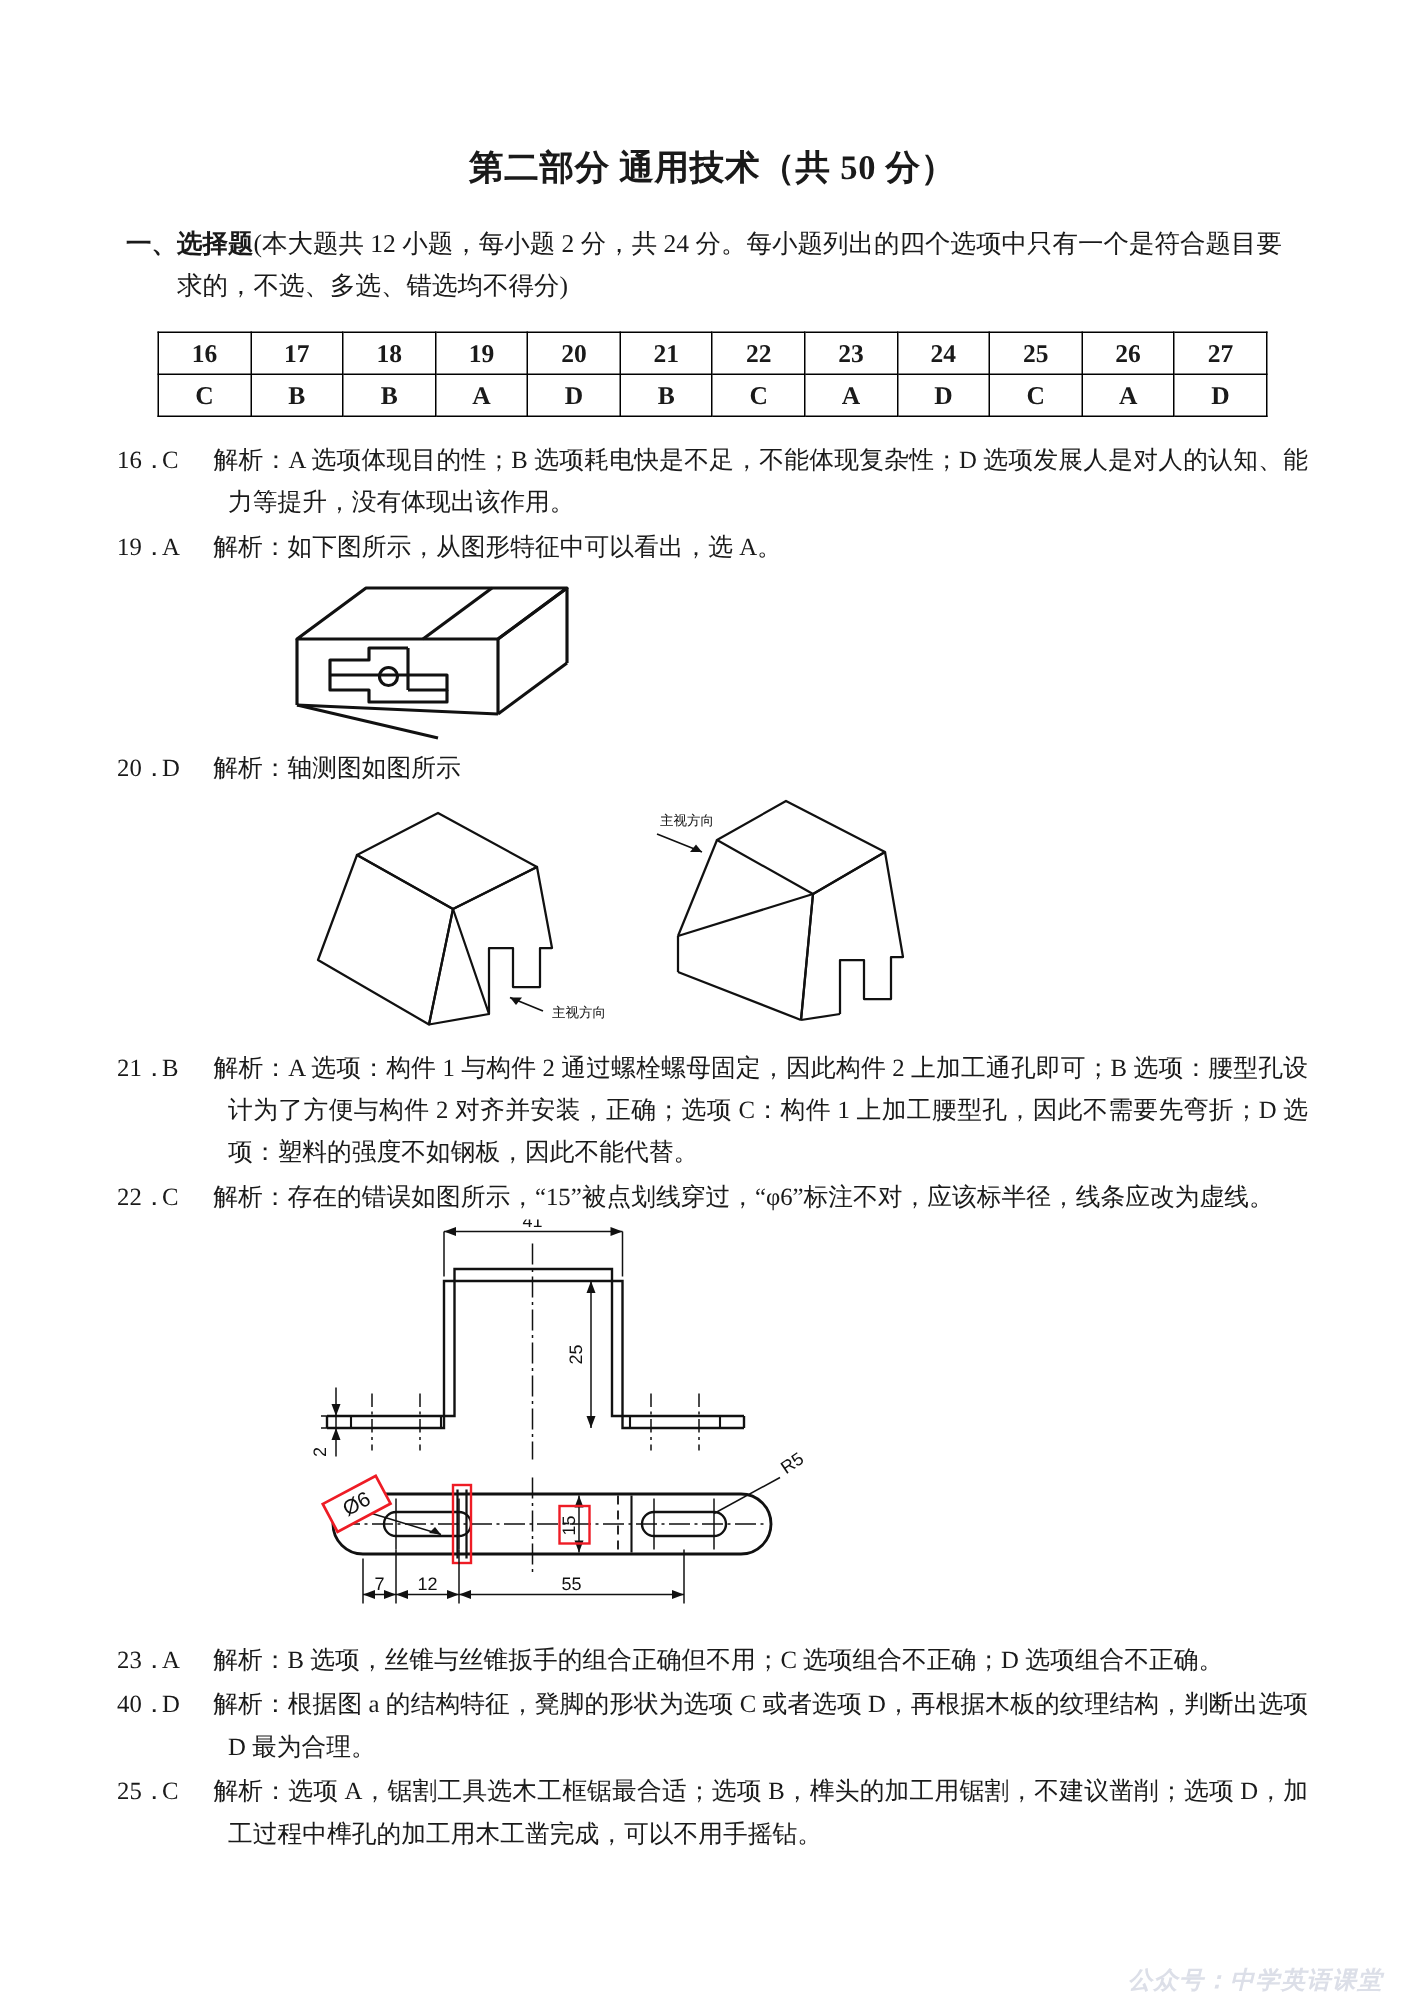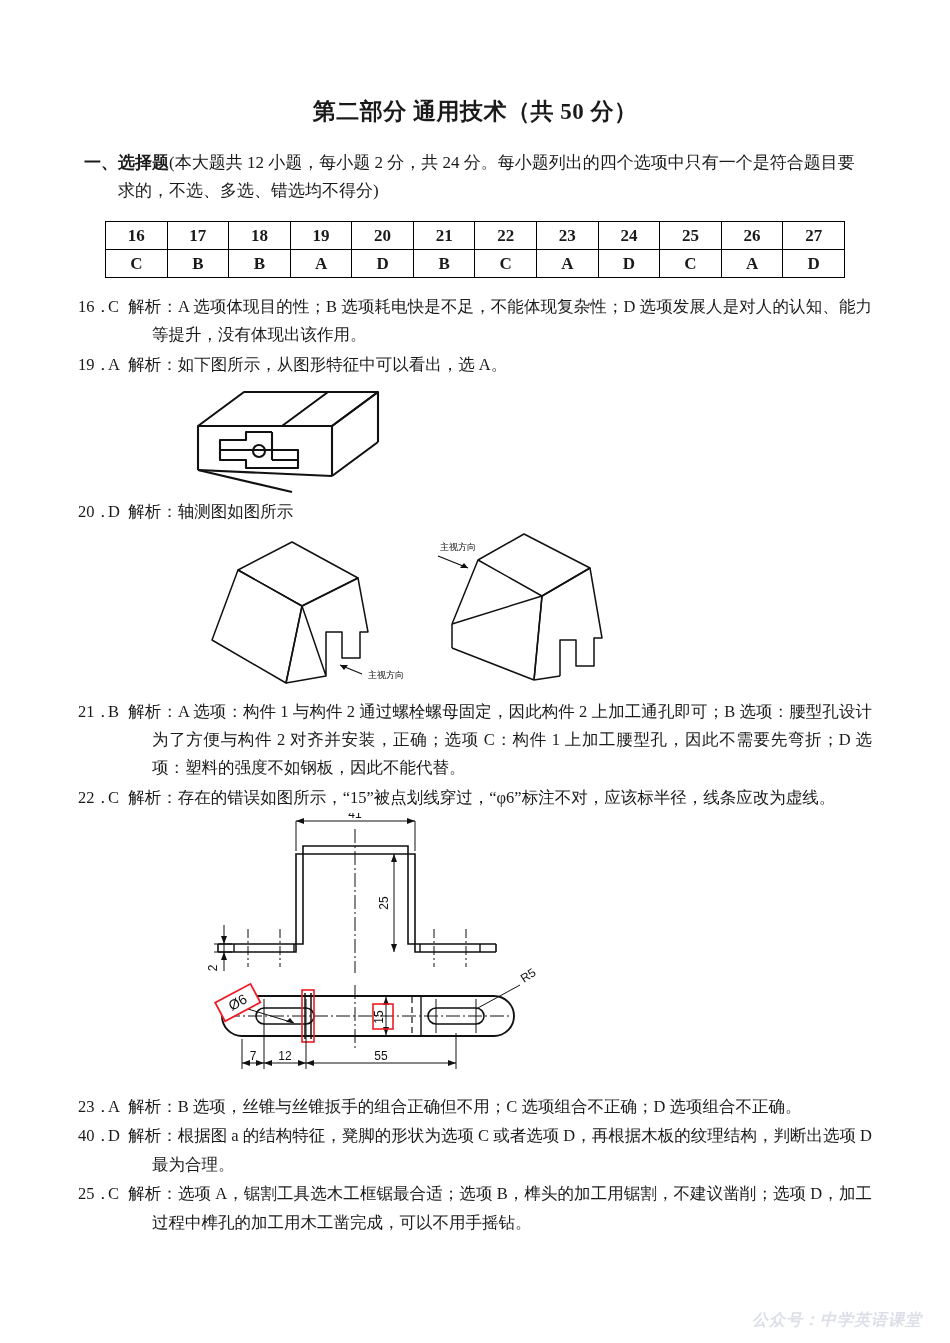--- a/index.html
+++ b/index.html
@@ -84,21 +84,21 @@
   .exp-num {
     display: inline-block;
     width: 30px;
     text-indent: 0;
   }
   .exp-ans {
     display: inline-block;
     width: 16px;
     text-indent: 0;
   }
-  .exp-tag { letter-spacing: 0; }
+  .exp-tag { letter-spacing: 0; margin-left: 14px; }
 
   
   .figure-block {
     position: relative;
     width: 100%;
   }
   .fig19 { height: 118px; margin-left: 0; }
   .fig20 { height: 170px; }
   .fig22 { height: 280px; }
 

